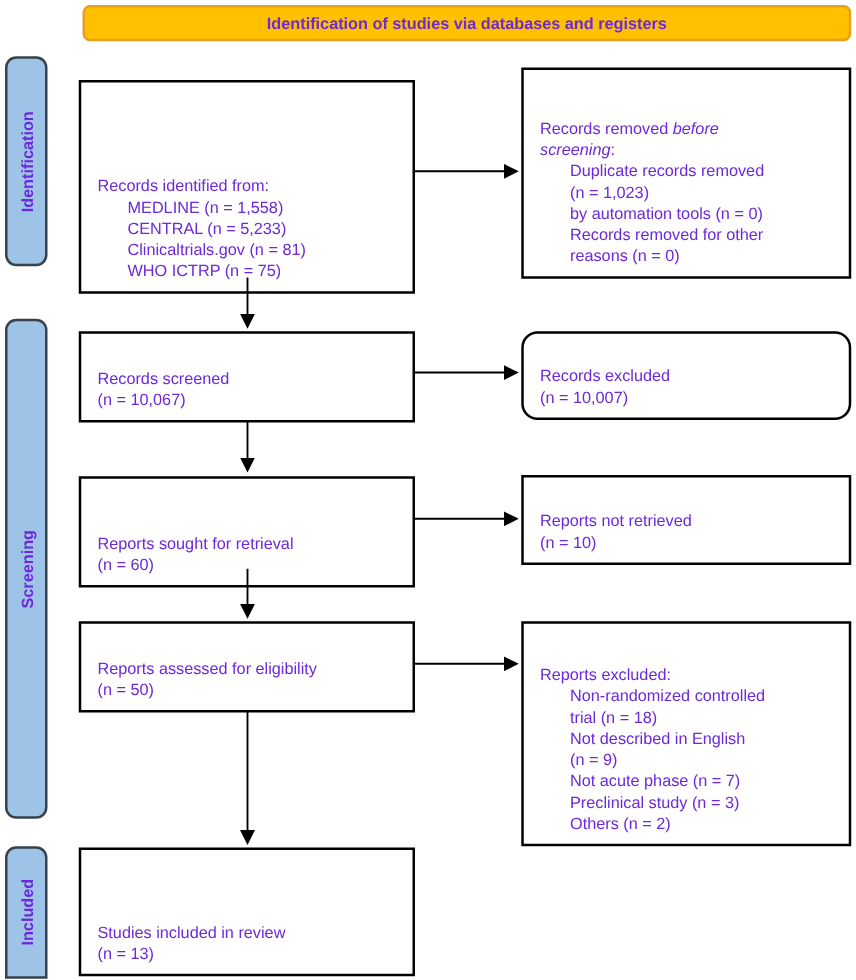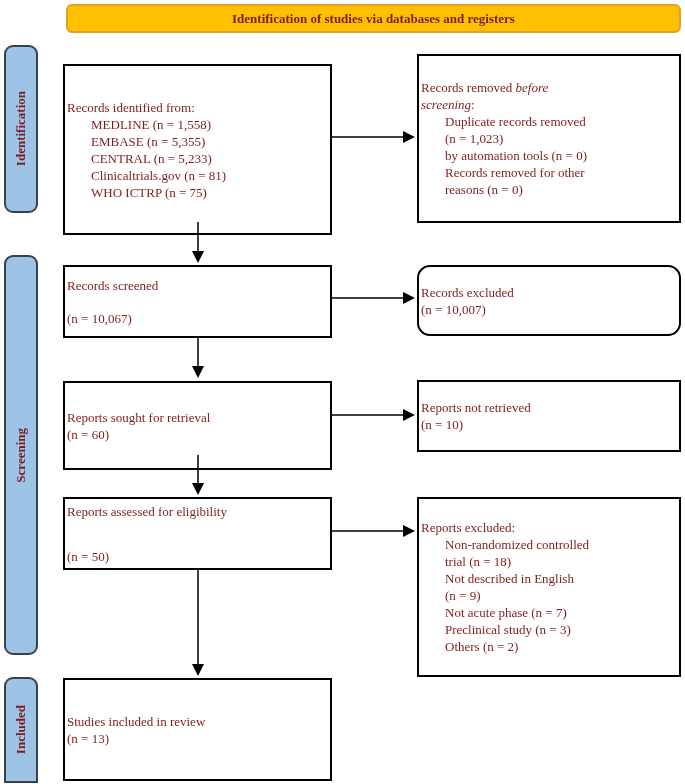--- a/index.html
+++ b/index.html
@@ -1,19 +1,19 @@
 <!DOCTYPE html>
 <html><head>
 <meta charset="utf-8">
 <style>
   html,body{margin:0;padding:0;background:#ffffff;}
   .canvas{
     position:relative;width:685px;height:784px;background:#ffffff;
-    font-family:Liberation Serif, serif;
-    color:#7f1d1d;overflow:hidden;
+    font-family:Liberation Sans, sans-serif;
+    color:#6d28d9;overflow:hidden;
   }
   .banner{
     position:absolute;left:66px;top:4px;width:615px;height:29px;
     background:#FFC000;border:2px solid #E3A023;border-radius:6px;
     display:flex;align-items:center;justify-content:center;
     font-size:13px;font-weight:bold;box-sizing:border-box;
   }
   .stage{
     position:absolute;left:4px;width:34px;
     background:#9DC3E6;border:2px solid #37424C;border-radius:9px;
@@ -22,32 +22,32 @@
   }
   .stage .vtext{
     writing-mode:vertical-rl;transform:rotate(180deg);
     font-size:13px;font-weight:bold;white-space:nowrap;
   }
   #stage-identification{top:45px;height:168px;}
   #stage-screening{top:255px;height:400px;}
   #stage-included{top:677px;height:106px;border-bottom-left-radius:0;border-bottom-right-radius:0;}
   .box{
     position:absolute;background:#fff;border:2px solid #000000;
-    box-sizing:border-box;display:flex;flex-direction:column;justify-content:center;
-    padding:8px 8px 8px 2px;font-size:13px;line-height:17px;
+    box-sizing:border-box;display:flex;flex-direction:column;justify-content:flex-end;
+    padding:8px 8px 8px 13px;font-size:13px;line-height:17px;
   }
   .col-l{left:63px;width:269px;}
   .col-r{left:417px;width:264px;}
   #box-identified{top:64px;height:171px;}
   #box-removed{top:54px;height:169px;}
-  #box-screened{top:265px;height:73px;gap:16px;}
+  #box-screened{top:265px;height:73px;}
   #box-records-excluded{top:265px;height:71px;border-radius:13px;}
   #box-sought{top:381px;height:89px;}
   #box-not-retrieved{top:380px;height:72px;}
-  #box-assessed{top:497px;height:73px;gap:28px;}
+  #box-assessed{top:497px;height:73px;}
   #box-reports-excluded{top:497px;height:180px;}
   #box-included{top:678px;height:103px;}
   .indent{margin-left:24px;}
   .em{font-style:italic;}
   .arrows{position:absolute;left:0;top:0;pointer-events:none;}
 </style>
 </head>
 <body>
 
 <div class="canvas">
@@ -62,21 +62,20 @@
   <div class="stage" id="stage-screening">
     <span class="vtext">Screening</span>
   </div>
   <div class="stage" id="stage-included">
     <span class="vtext">Included</span>
   </div>
 
   <div class="box col-l" id="box-identified">
     <div>Records identified from:</div>
     <div class="indent">MEDLINE (n = 1,558)</div>
-    <div class="indent">EMBASE (n = 5,355)</div>
     <div class="indent">CENTRAL (n = 5,233)</div>
     <div class="indent">Clinicaltrials.gov (n = 81)</div>
     <div class="indent">WHO ICTRP (n = 75)</div>
   </div>
 
   <div class="box col-r" id="box-removed">
     <div><span>Records removed </span><span class="em">before</span></div>
     <div><span class="em">screening</span><span>:</span></div>
     <div class="indent">Duplicate records removed</div>
     <div class="indent">(n = 1,023)</div>

